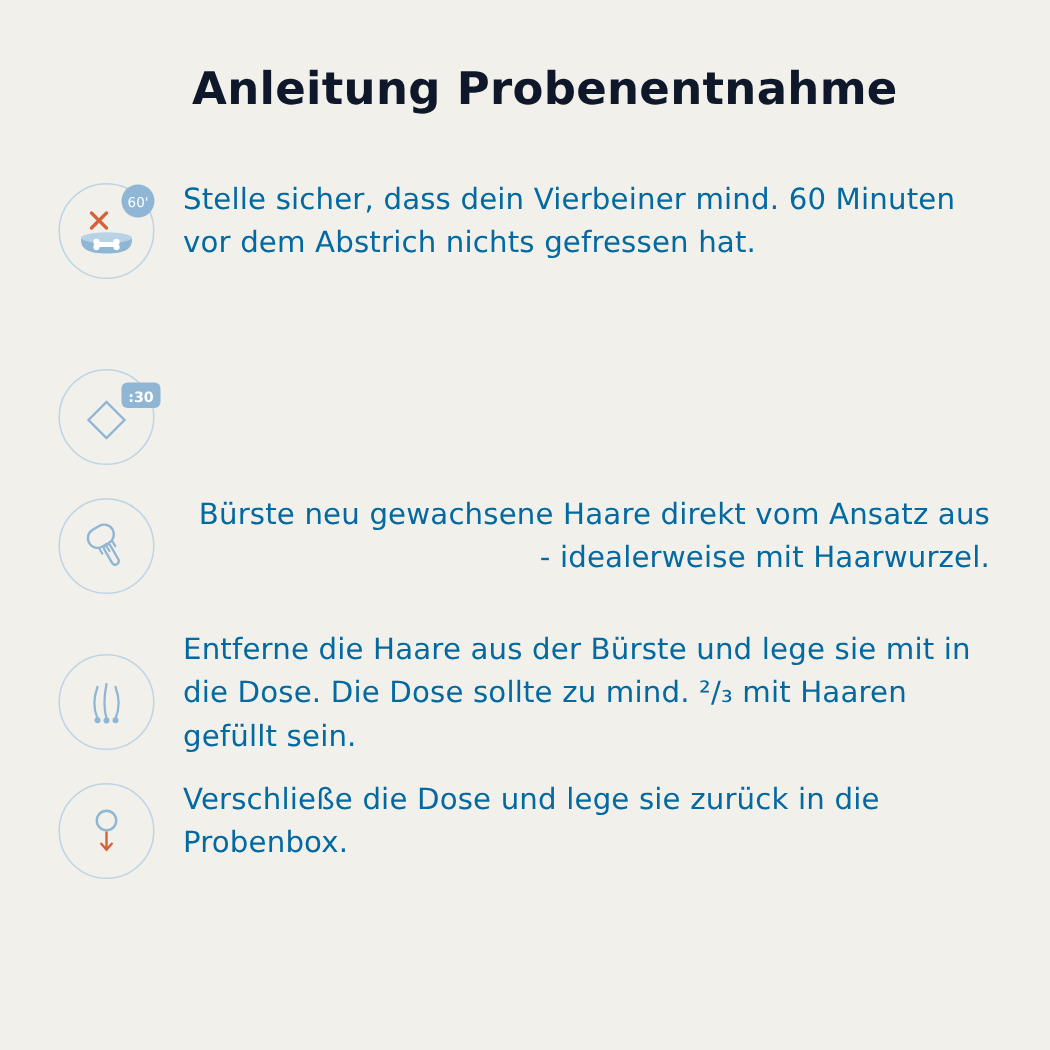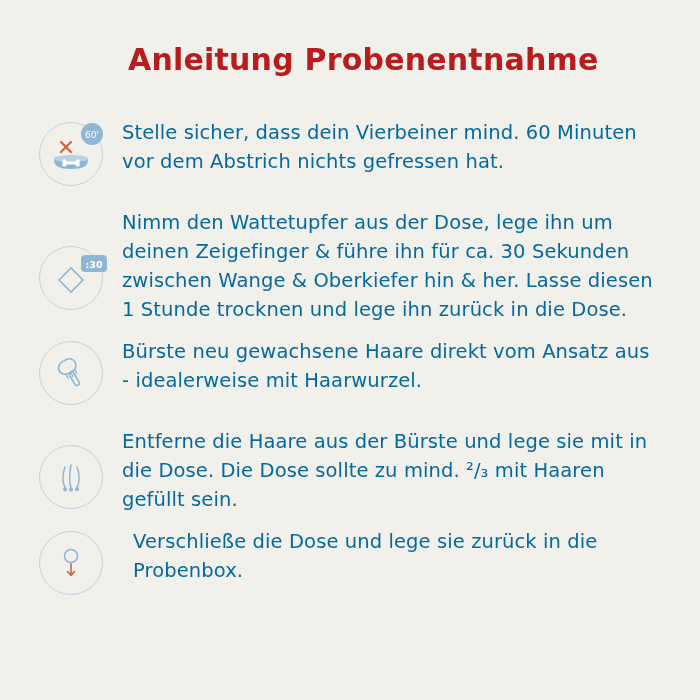--- a/index.html
+++ b/index.html
@@ -14,21 +14,21 @@
     overflow: hidden;
   }
   .page {
     position: relative;
     width: 700px;
     height: 700px;
     box-sizing: border-box;
     padding: 42px 36px 10px 34px;
   }
   .title {
-    color: #b91c1c;
+    color: #0f172a;
     font-family: "DejaVu Sans", "Liberation Sans", sans-serif;
     font-weight: bold;
     font-size: 30px;
     letter-spacing: 0.2px;
     margin: 0 0 22px 94px;
   }
   .steps {
     display: flex;
     flex-direction: column;
     margin-top: 38px;
@@ -68,23 +68,23 @@
     letter-spacing: 0.1px;
   }
   
   .step-1 .icon-wrap { margin-top: 2px; }
   .step-2 .icon-wrap { margin-top: 36px; font-weight: bold; }
   .step-3 .icon-wrap { margin-top: 2px; }
   .step-4 .icon-wrap { margin-top: 16px; }
   .step-5 .icon-wrap { margin-top: 2px; }
 
   .step-2 { margin-bottom: 10px; }
-  .step-3 { margin-bottom: 14px; }
+  .step-3 { margin-bottom: 14px; text-align: right; }
   .step-4 { margin-bottom: 10px; }
-  .step-5 { margin-bottom: 0; gap: 11px; }
+  .step-5 { margin-bottom: 0; }
 </style>
 </head>
 <body>
 
 <div class="page">
 
   <h1 class="title">Anleitung Probenentnahme</h1>
 
   <div class="steps">
 
@@ -125,21 +125,20 @@
             <g stroke="#8fb6d4" stroke-width="1.6" fill="none">
               <path d="M10 24 l12 -12 l12 12 l-12 12 z"></path>
             </g>
           </svg>
           <svg width="28" height="22" viewBox="0 0 28 22" style="position:absolute;top:6px;right:-6px" aria-hidden="true">
             <rect x="1" y="2" width="26" height="17" rx="4" fill="#8fb6d4"></rect>
             <text x="14" y="15" text-anchor="middle" font-family="DejaVu Sans, sans-serif" font-size="9.5" fill="#ffffff">:30</text>
           </svg>
         </div>
       </div>
-      <div class="step-text">Nimm den Wattetupfer aus der Dose, lege ihn um deinen Zeigefinger &amp; führe ihn für ca. 30 Sekunden zwischen Wange &amp; Oberkiefer hin &amp; her. Lasse diesen 1 Stunde trocknen und lege ihn zurück in die Dose.</div>
     </div>
 
     <div class="step step-3">
       <div class="icon-wrap">
         <div class="icon-circle">
           <svg width="44" height="44" viewBox="0 0 44 44" aria-hidden="true">
             <g transform="rotate(-30 22 22)">
               <rect x="13" y="8" width="18" height="13" rx="6.5" fill="none" stroke="#8fb6d4" stroke-width="1.6"></rect>
               <g stroke="#8fb6d4" stroke-width="1.4" stroke-linecap="round">
                 <line x1="17" y1="21" x2="17" y2="25"></line>

